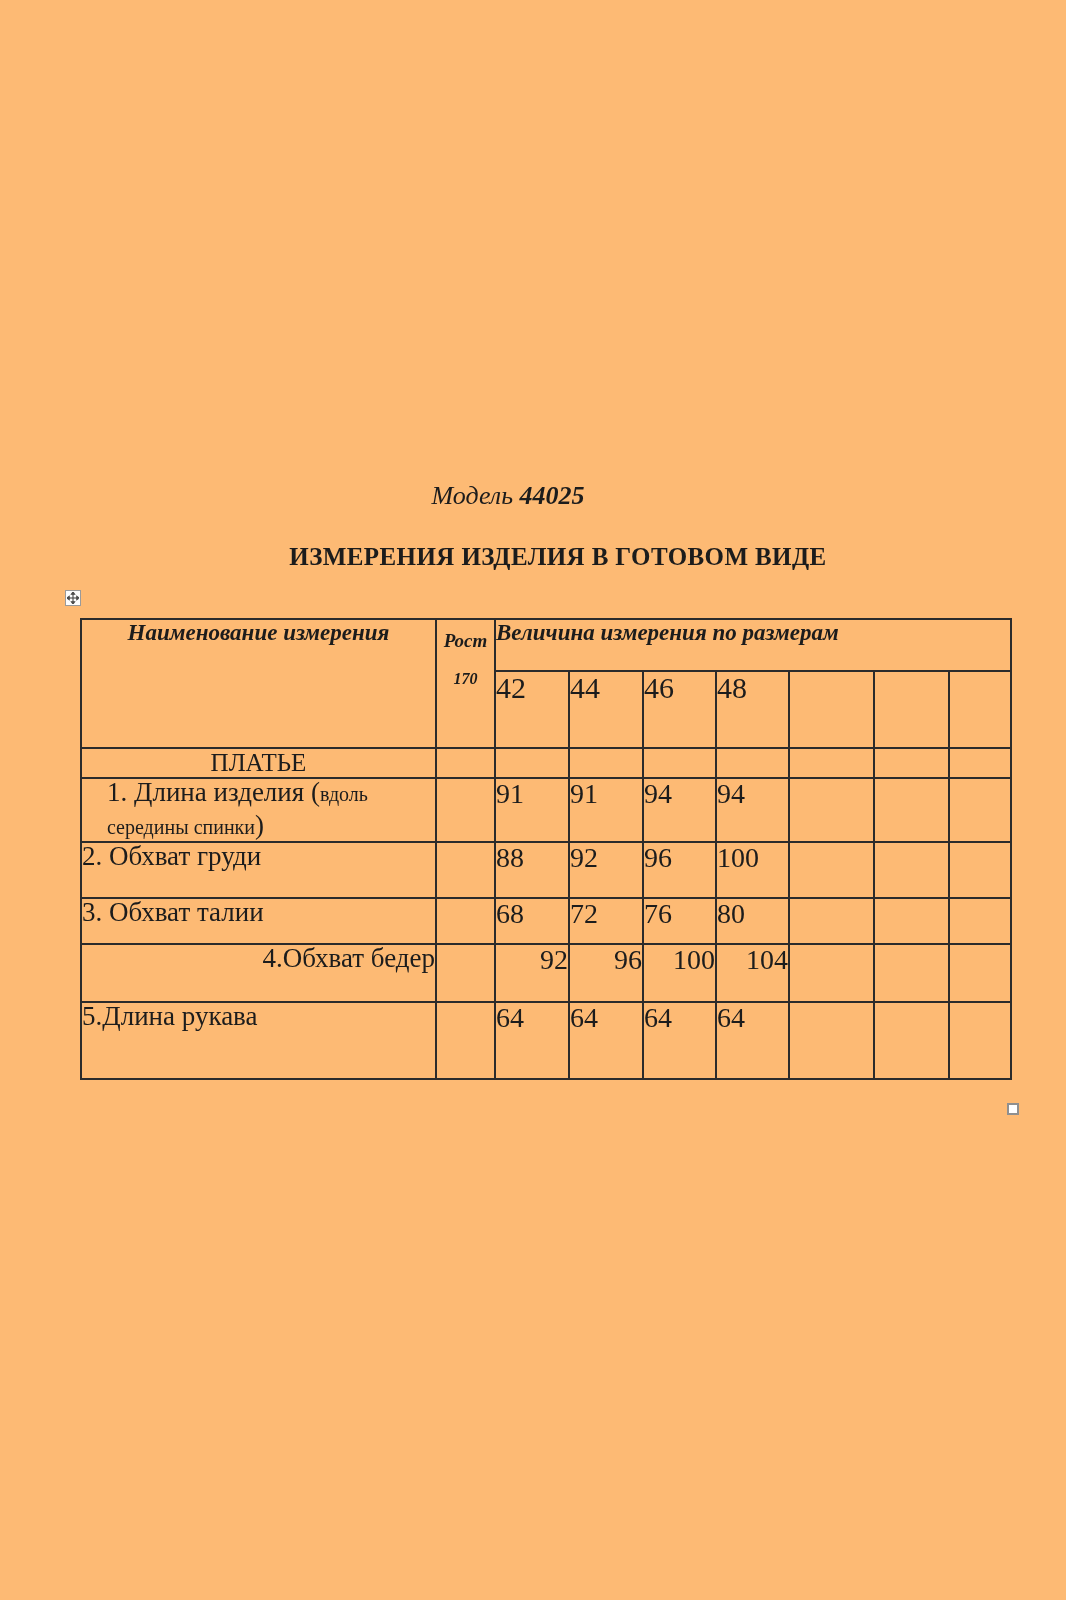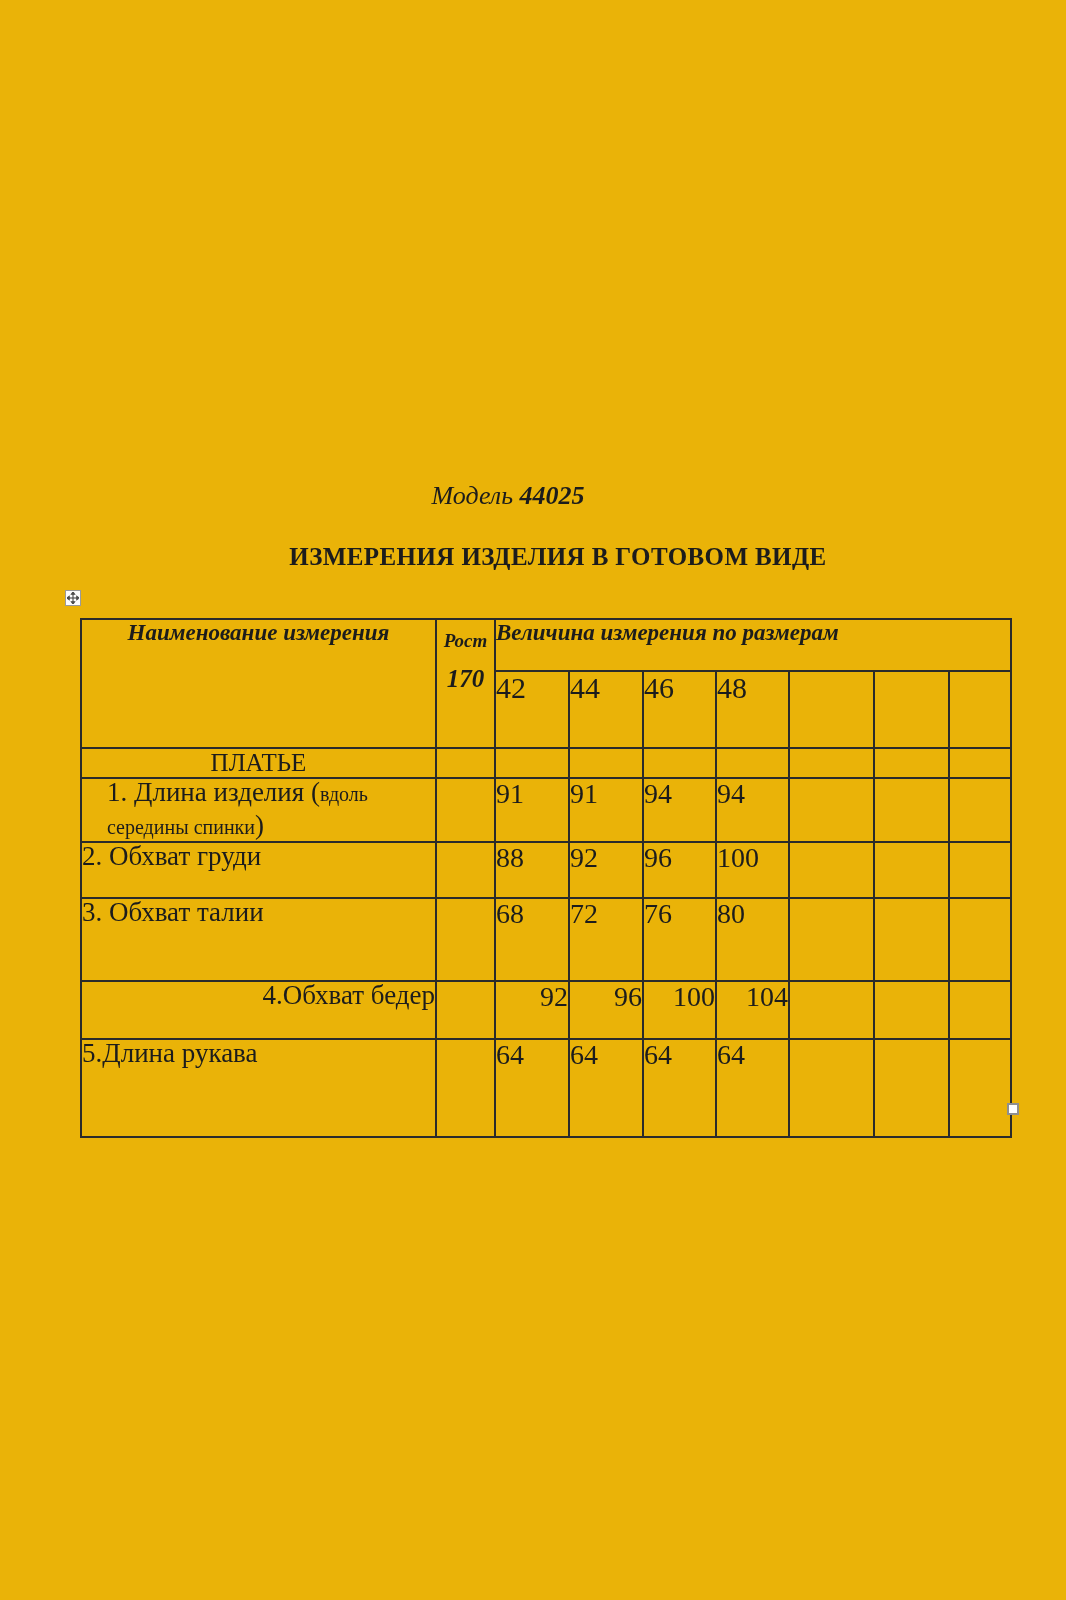--- a/index.html
+++ b/index.html
@@ -2,21 +2,21 @@
 <html><head>
 <meta charset="utf-8">
 <style>
   html,body{margin:0;padding:0;}
   body{
     width:1066px;height:1600px;background:#ffffff;position:relative;
     font-family:"Liberation Serif","DejaVu Serif",serif;
     color:#1c1c1c;
     -webkit-font-smoothing:antialiased;
   }
-  .page{position:absolute;inset:0;background:#eab308;overflow:hidden;}
+  .page{position:absolute;inset:0;background:#fdba74;overflow:hidden;}
 
   
   .model-line{
     position:absolute;top:481px;left:0;width:1016px;
     text-align:center;font-size:26px;font-style:italic;
   }
   .model-line .num{font-weight:bold;}
   .doc-heading{
     position:absolute;top:543px;left:0;width:1116px;margin:0;
     text-align:center;font-size:25px;font-weight:bold;letter-spacing:0.4px;
@@ -30,31 +30,31 @@
   table.meas td{
     border:2px solid #2b2b2b;
     vertical-align:top;overflow:hidden;
     padding:0;
   }
   tr.hrowA{height:52px;padding-left:40px;}
   tr.hrowB{height:77px;}
   tr.sect-row{height:26px;}
   tr.r1{height:55px;}
   tr.r2{height:56px;}
-  tr.r3{height:83px;border-radius:12px;}
+  tr.r3{height:46px;border-radius:12px;}
   tr.r4{height:58px;text-align:right;}
-  tr.r5{height:98px;}
+  tr.r5{height:77px;}
 
   td.name-h{
     text-align:center;font-weight:bold;font-style:italic;font-size:23px;
     padding:18px 6px 0 86px;line-height:26px;vertical-align:top;
   }
   td.rost-h{text-align:center;font-weight:bold;font-style:italic;vertical-align:top;}
   .rost-label{font-size:19px;margin-top:11px;line-height:20px;}
-  .rost-value{font-size:25px;margin-top:17px;line-height:22px;}
+  .rost-value{font-size:16px;margin-top:17px;line-height:22px;}
   td.sizes-h{
     font-weight:bold;font-style:italic;font-size:23px;
     vertical-align:bottom;padding:0 0 6px 16px;line-height:26px;
   }
   td.size-cell{
     font-size:30px;line-height:31px;padding:3px 0 0 10px;
   }
   td.sect-cell{
     text-align:center;font-size:25px;line-height:28px;
     vertical-align:middle;padding:0 0 0 62px;

